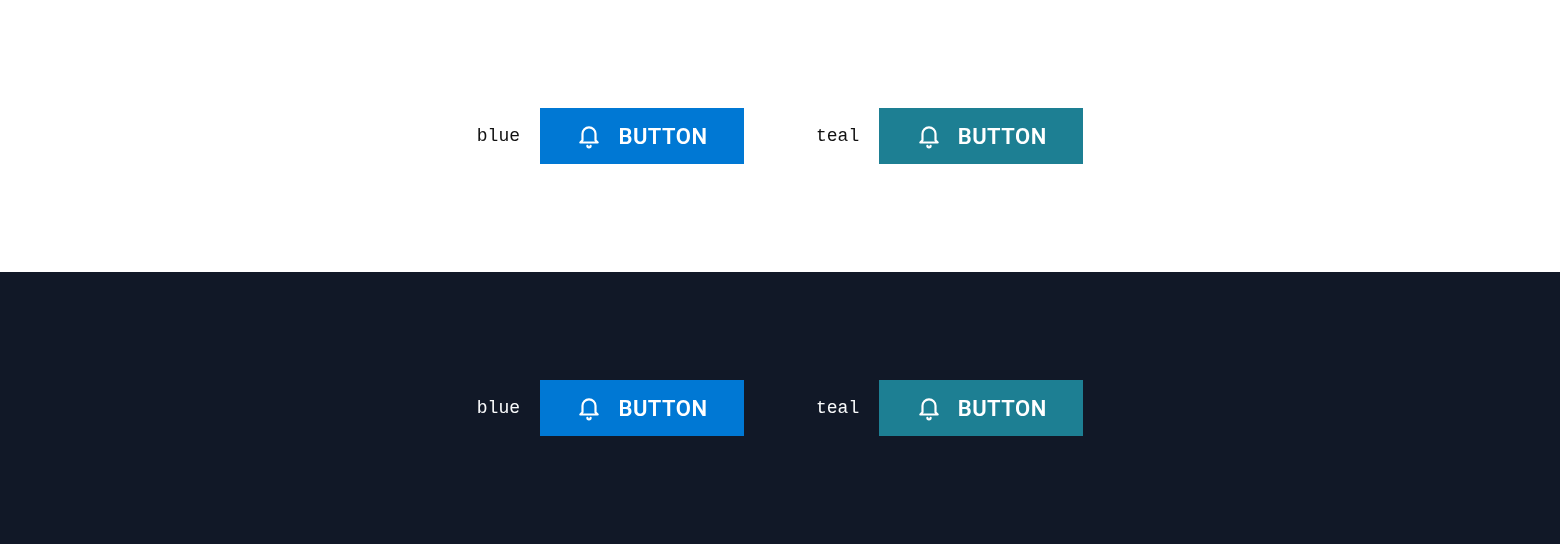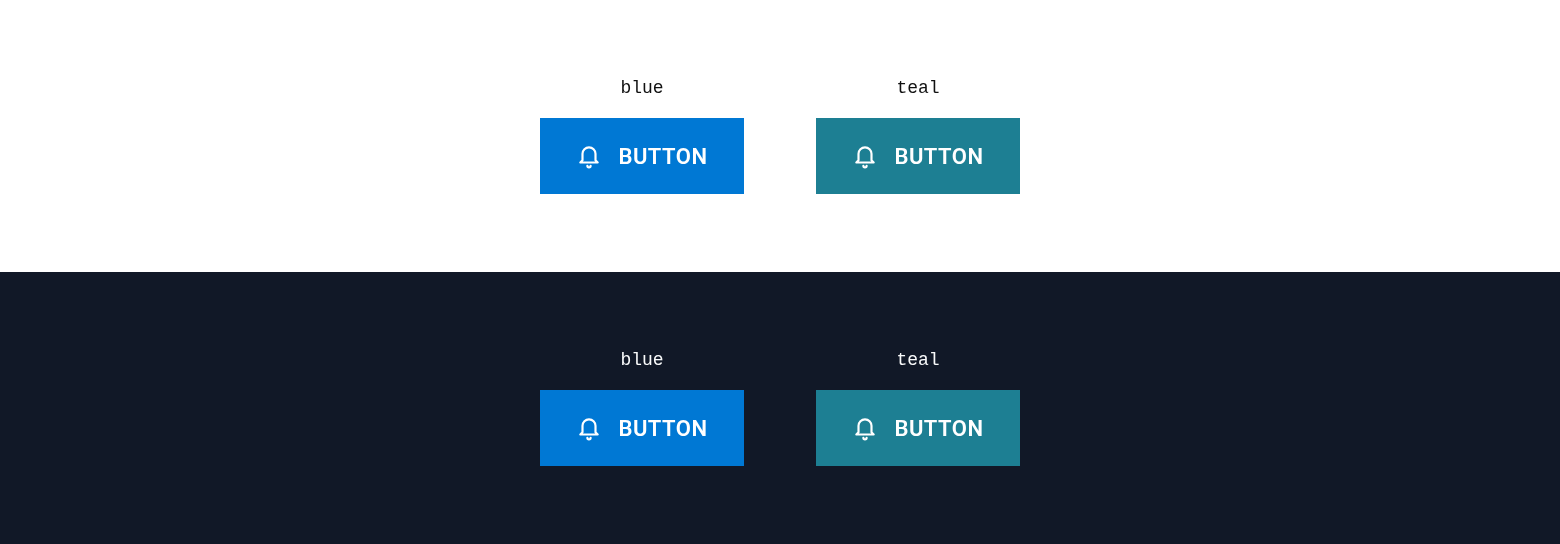--- a/index.html
+++ b/index.html
@@ -1,37 +1,37 @@
 <!DOCTYPE html>
 <html><head>
 <meta charset="utf-8">
 <style>
   * { margin: 0; padding: 0; box-sizing: border-box; }
   html, body { width: 1560px; height: 544px; font-family: -apple-system, BlinkMacSystemFont, "Segoe UI", Roboto, Helvetica, Arial, sans-serif; }
   .panel { width: 100%; height: 272px; display: flex; justify-content: center; align-items: center; gap: 72px; }
   .panel.light { background: #ffffff; color: #111; }
   .panel.dark  { background: #111827; color: #fff; }
-  .col { display: flex; flex-direction: column; align-items: center; gap: 20px; }
+  .col { display: flex; align-items: center; gap: 20px; }
   .caption { font-family: ui-monospace, SFMono-Regular, Menlo, Consolas, "Liberation Mono", monospace; font-size: 18px; }
   .panel.light .caption { color: #111; }
   .panel.dark .caption  { color: #f9fafb; }
   .btn {
     display: inline-flex;
     align-items: center;
     justify-content: center;
     gap: 16px;
     border: none;
     color: #ffffff;
     font-weight: 600;
     font-size: 22px;
     letter-spacing: 0.5px;
     text-transform: uppercase;
     padding: 18px 28px;
     min-width: 204px;
-    height: 76px;
+    height: 56px;
     cursor: pointer;
     font-family: inherit;
   }
   .btn .icon { display: inline-flex; }
   .btn.blue { background: #0078d4; }
   .btn.teal { background: #1d7f93; }
   .panel.dark .btn.teal { background: #1d7f93; }
   svg { display: block; }
 </style>
 </head>

